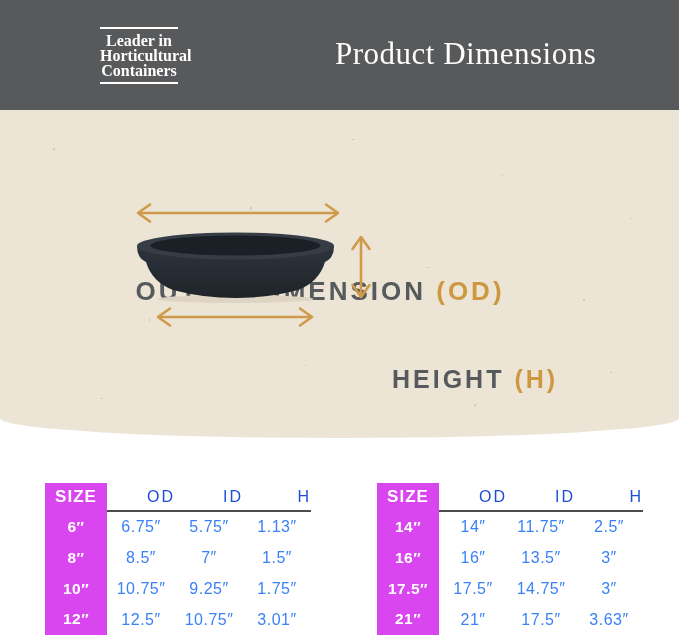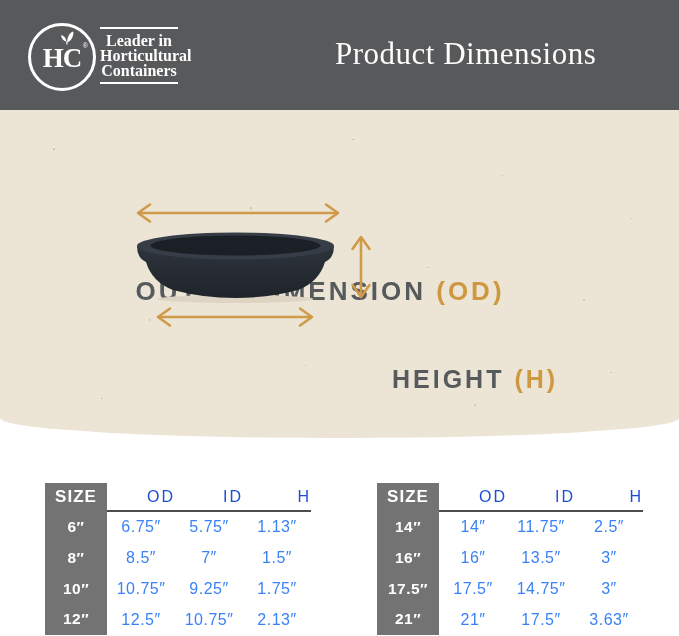--- a/index.html
+++ b/index.html
@@ -44,46 +44,37 @@
   .dim-label .abbr{color:#cd9840;}
   .label-outer{left:110px;top:166px;width:420px;font-size:26px;}
   .label-height{left:392px;top:255px;width:200px;text-align:left;font-size:25px;}
   .label-inner{left:99px;top:346px;width:420px;font-size:26px;}
   .arrow-svg{position:absolute;}
 
   
   .dim-table{position:absolute;top:483px;display:flex;}
   .dim-table.left{left:45px;}
   .dim-table.right{left:377px;}
-  .size-col{width:62px;background:#737373;display:flex;flex-direction:column;color:#ffffff;
+  .size-col{width:62px;background:#d946ef;display:flex;flex-direction:column;color:#ffffff;
             text-align:center;}
   .size-head{height:29px;line-height:28px;font-size:17px;font-weight:700;letter-spacing:1px;}
   .size-cell{height:30.8px;line-height:30.8px;font-size:15.5px;font-weight:700;letter-spacing:0.5px;}
   .val-area{display:flex;flex-direction:column;}
   .val-head{height:27px;display:grid;grid-template-columns:68px 68px 68px;align-items:center;
             text-align:right;font-size:16px;letter-spacing:2px;color:#1d4ed8;font-weight:400;}
   .head-rule{height:2px;background:#4b4c4e;}
   .val-row{height:30.8px;display:grid;grid-template-columns:68px 68px 68px;align-items:center;
            text-align:center;font-size:16px;color:#3b82f6;letter-spacing:0.5px;}
 </style>
 </head>
 <body>
 
 <div class="page">
 
   <div class="header">
-    <div class="logo-circle">
-      <svg class="leaf" width="16" height="15" viewBox="0 0 16 15">
-        <path d="M8.2 12.5 C8.2 7 10.2 2.6 14.4 1.4 C14.6 6.4 12.4 10.6 8.2 12.5 Z" fill="#ffffff"></path>
-        <path d="M7.4 11.8 C4.2 10.8 2.2 8.2 2.1 4.9 C5.6 5.9 7.3 8.4 7.4 11.8 Z" fill="#ffffff"></path>
-        <path d="M7.8 11.5 L8 14.5" stroke="#ffffff" stroke-width="1.2"></path>
-      </svg>
-      <span class="monogram">HC</span>
-      <span class="reg-mark">®</span>
-    </div>
     <div class="tagline">
       <div class="rule"></div>
       <div class="tagline-text">
         <div>Leader in</div>
         <div>Horticultural</div>
         <div>Containers</div>
       </div>
       <div class="rule"></div>
     </div>
     <div class="page-title">Product Dimensions</div>
@@ -166,21 +157,21 @@
         <span>1.5″</span>
       </div>
       <div class="val-row">
         <span>10.75″</span>
         <span>9.25″</span>
         <span>1.75″</span>
       </div>
       <div class="val-row">
         <span>12.5″</span>
         <span>10.75″</span>
-        <span>2.13″</span>
+        <span>3.01″</span>
       </div>
     </div>
   </div>
 
   <div class="dim-table right">
     <div class="size-col">
       <div class="size-head">SIZE</div>
       <div class="size-cell">14″</div>
       <div class="size-cell">16″</div>
       <div class="size-cell">17.5″</div>

